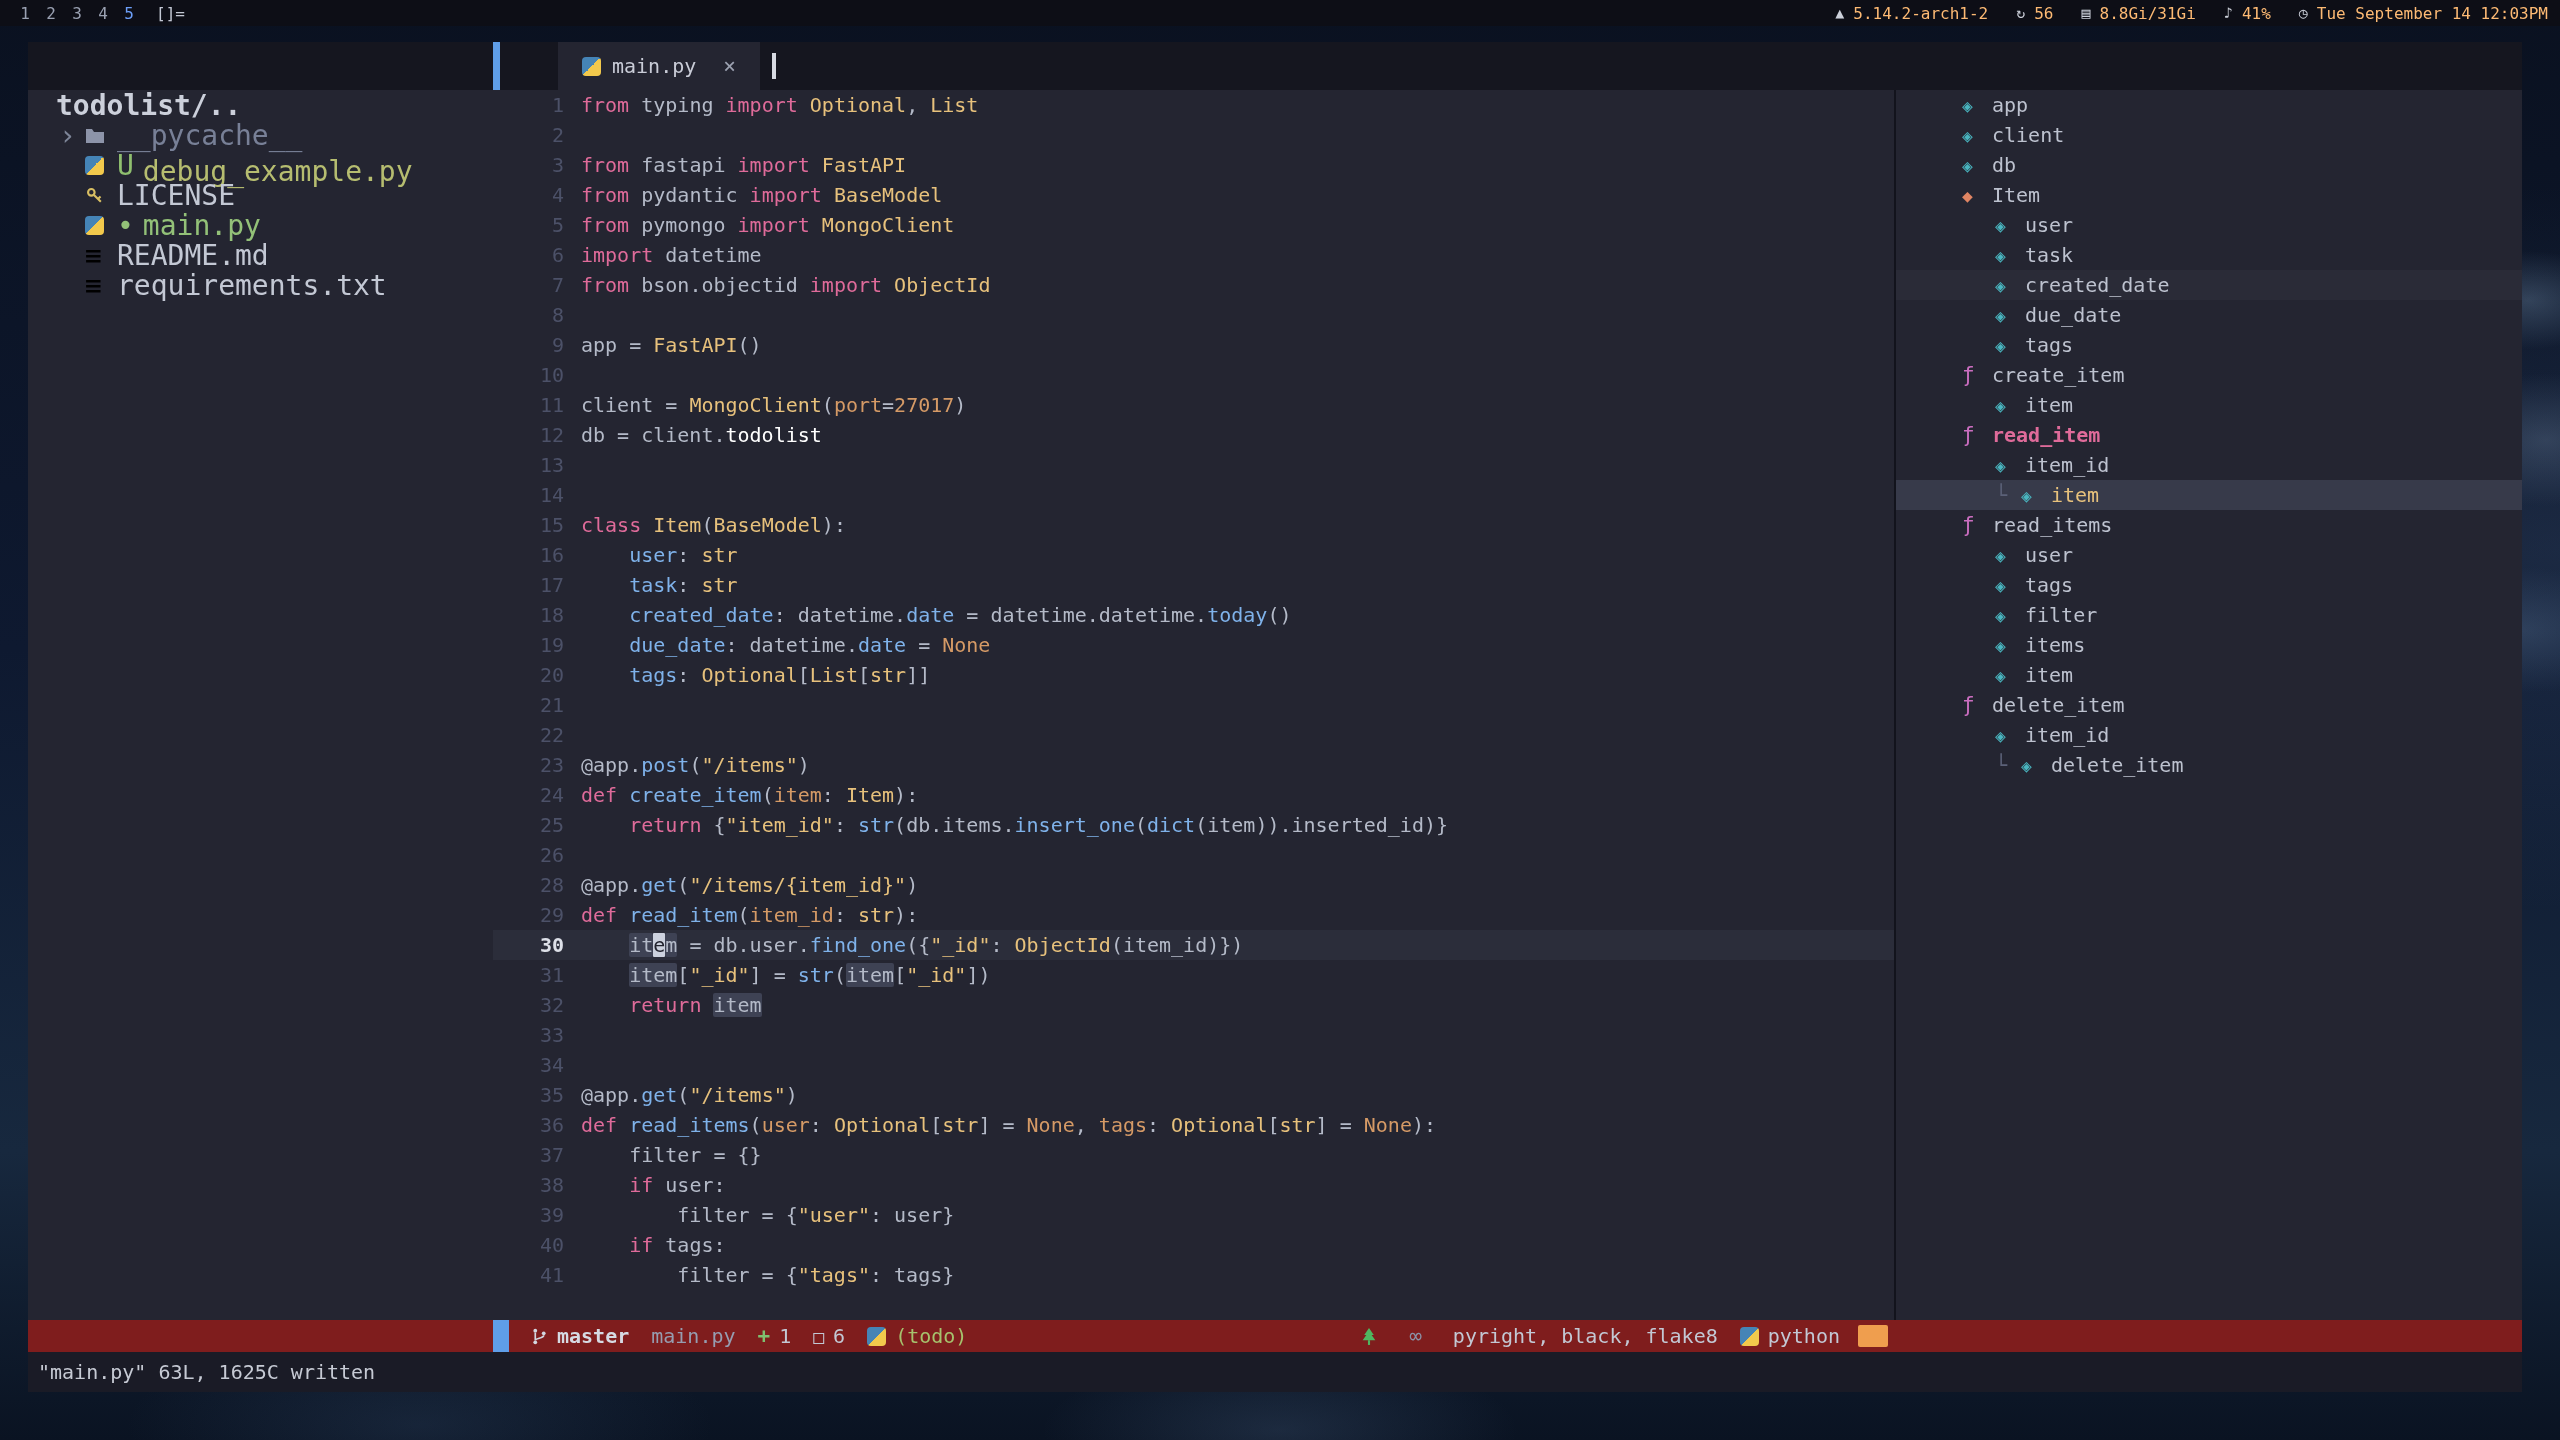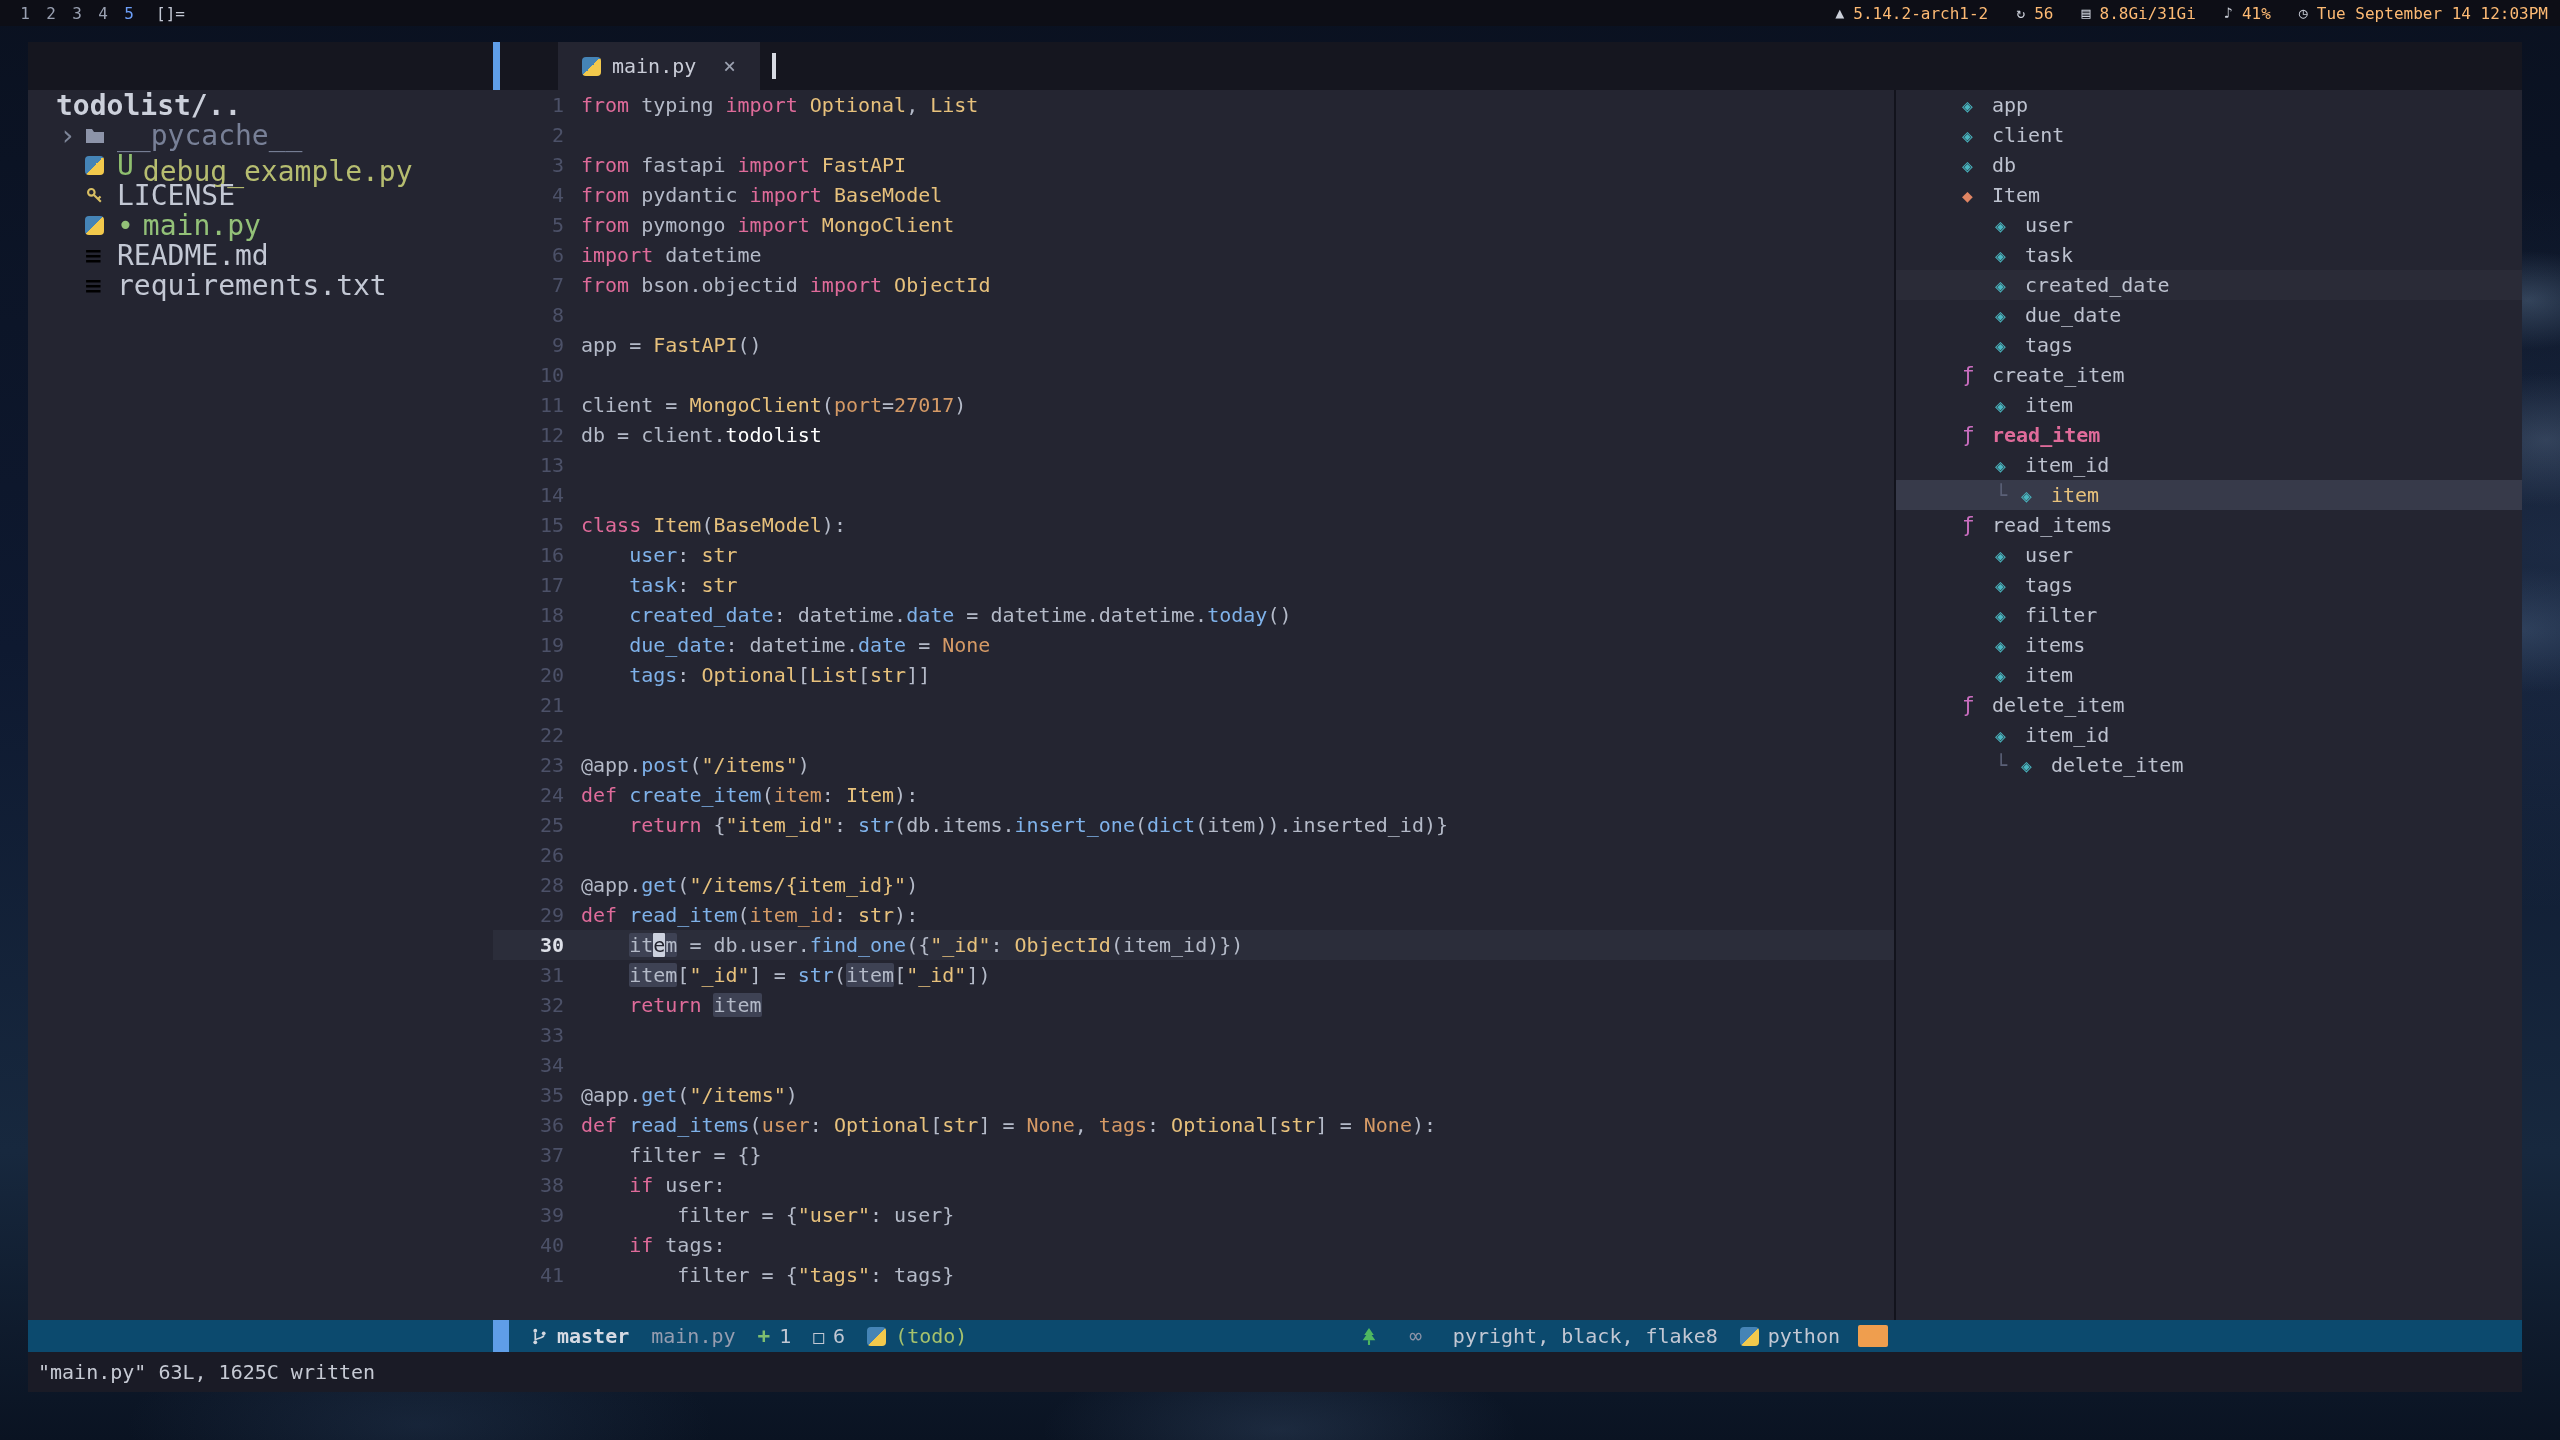--- a/index.html
+++ b/index.html
@@ -88,21 +88,21 @@
   .oconn{width:26px;color:#5b6178;display:inline-block;}
   .oic{width:30px;display:inline-flex;align-items:center;font-size:18px;}
   .oic.k-variable{color:#49b6c0;}
   .oic.k-function{color:#cb6ec0;font-size:21px;}
   .oic.k-class{color:#e08563;}
   .olab{color:#bdc2cf;}
   .orow.ctx .olab{color:#df6b9a;font-weight:bold;}
   .orow.sel .olab{color:#e7c17c;}
 
   
-  .statusline{height:32px;background:#0c4a6e;display:flex;align-items:center;box-sizing:border-box;padding-right:634px;}
+  .statusline{height:32px;background:#7f1d1d;display:flex;align-items:center;box-sizing:border-box;padding-right:634px;}
   .sl-spacer{width:465px;}
   .modeblock{width:16px;height:32px;background:#5f9ee8;}
   .sseg{display:flex;align-items:center;margin-left:22px;font-size:20px;}
   .sseg .ic{margin-right:9px;}
   .sl-flex{flex:1;}
   .st-strong{color:#d6dae3;font-weight:bold;}
   .st-muted{color:#969db0;}
   .st-plain{color:#c3c8d4;}
   .st-lime{color:#a6c26d;}
   .ic-plus{color:#7fbf6f;font-weight:bold;font-size:21px;}

